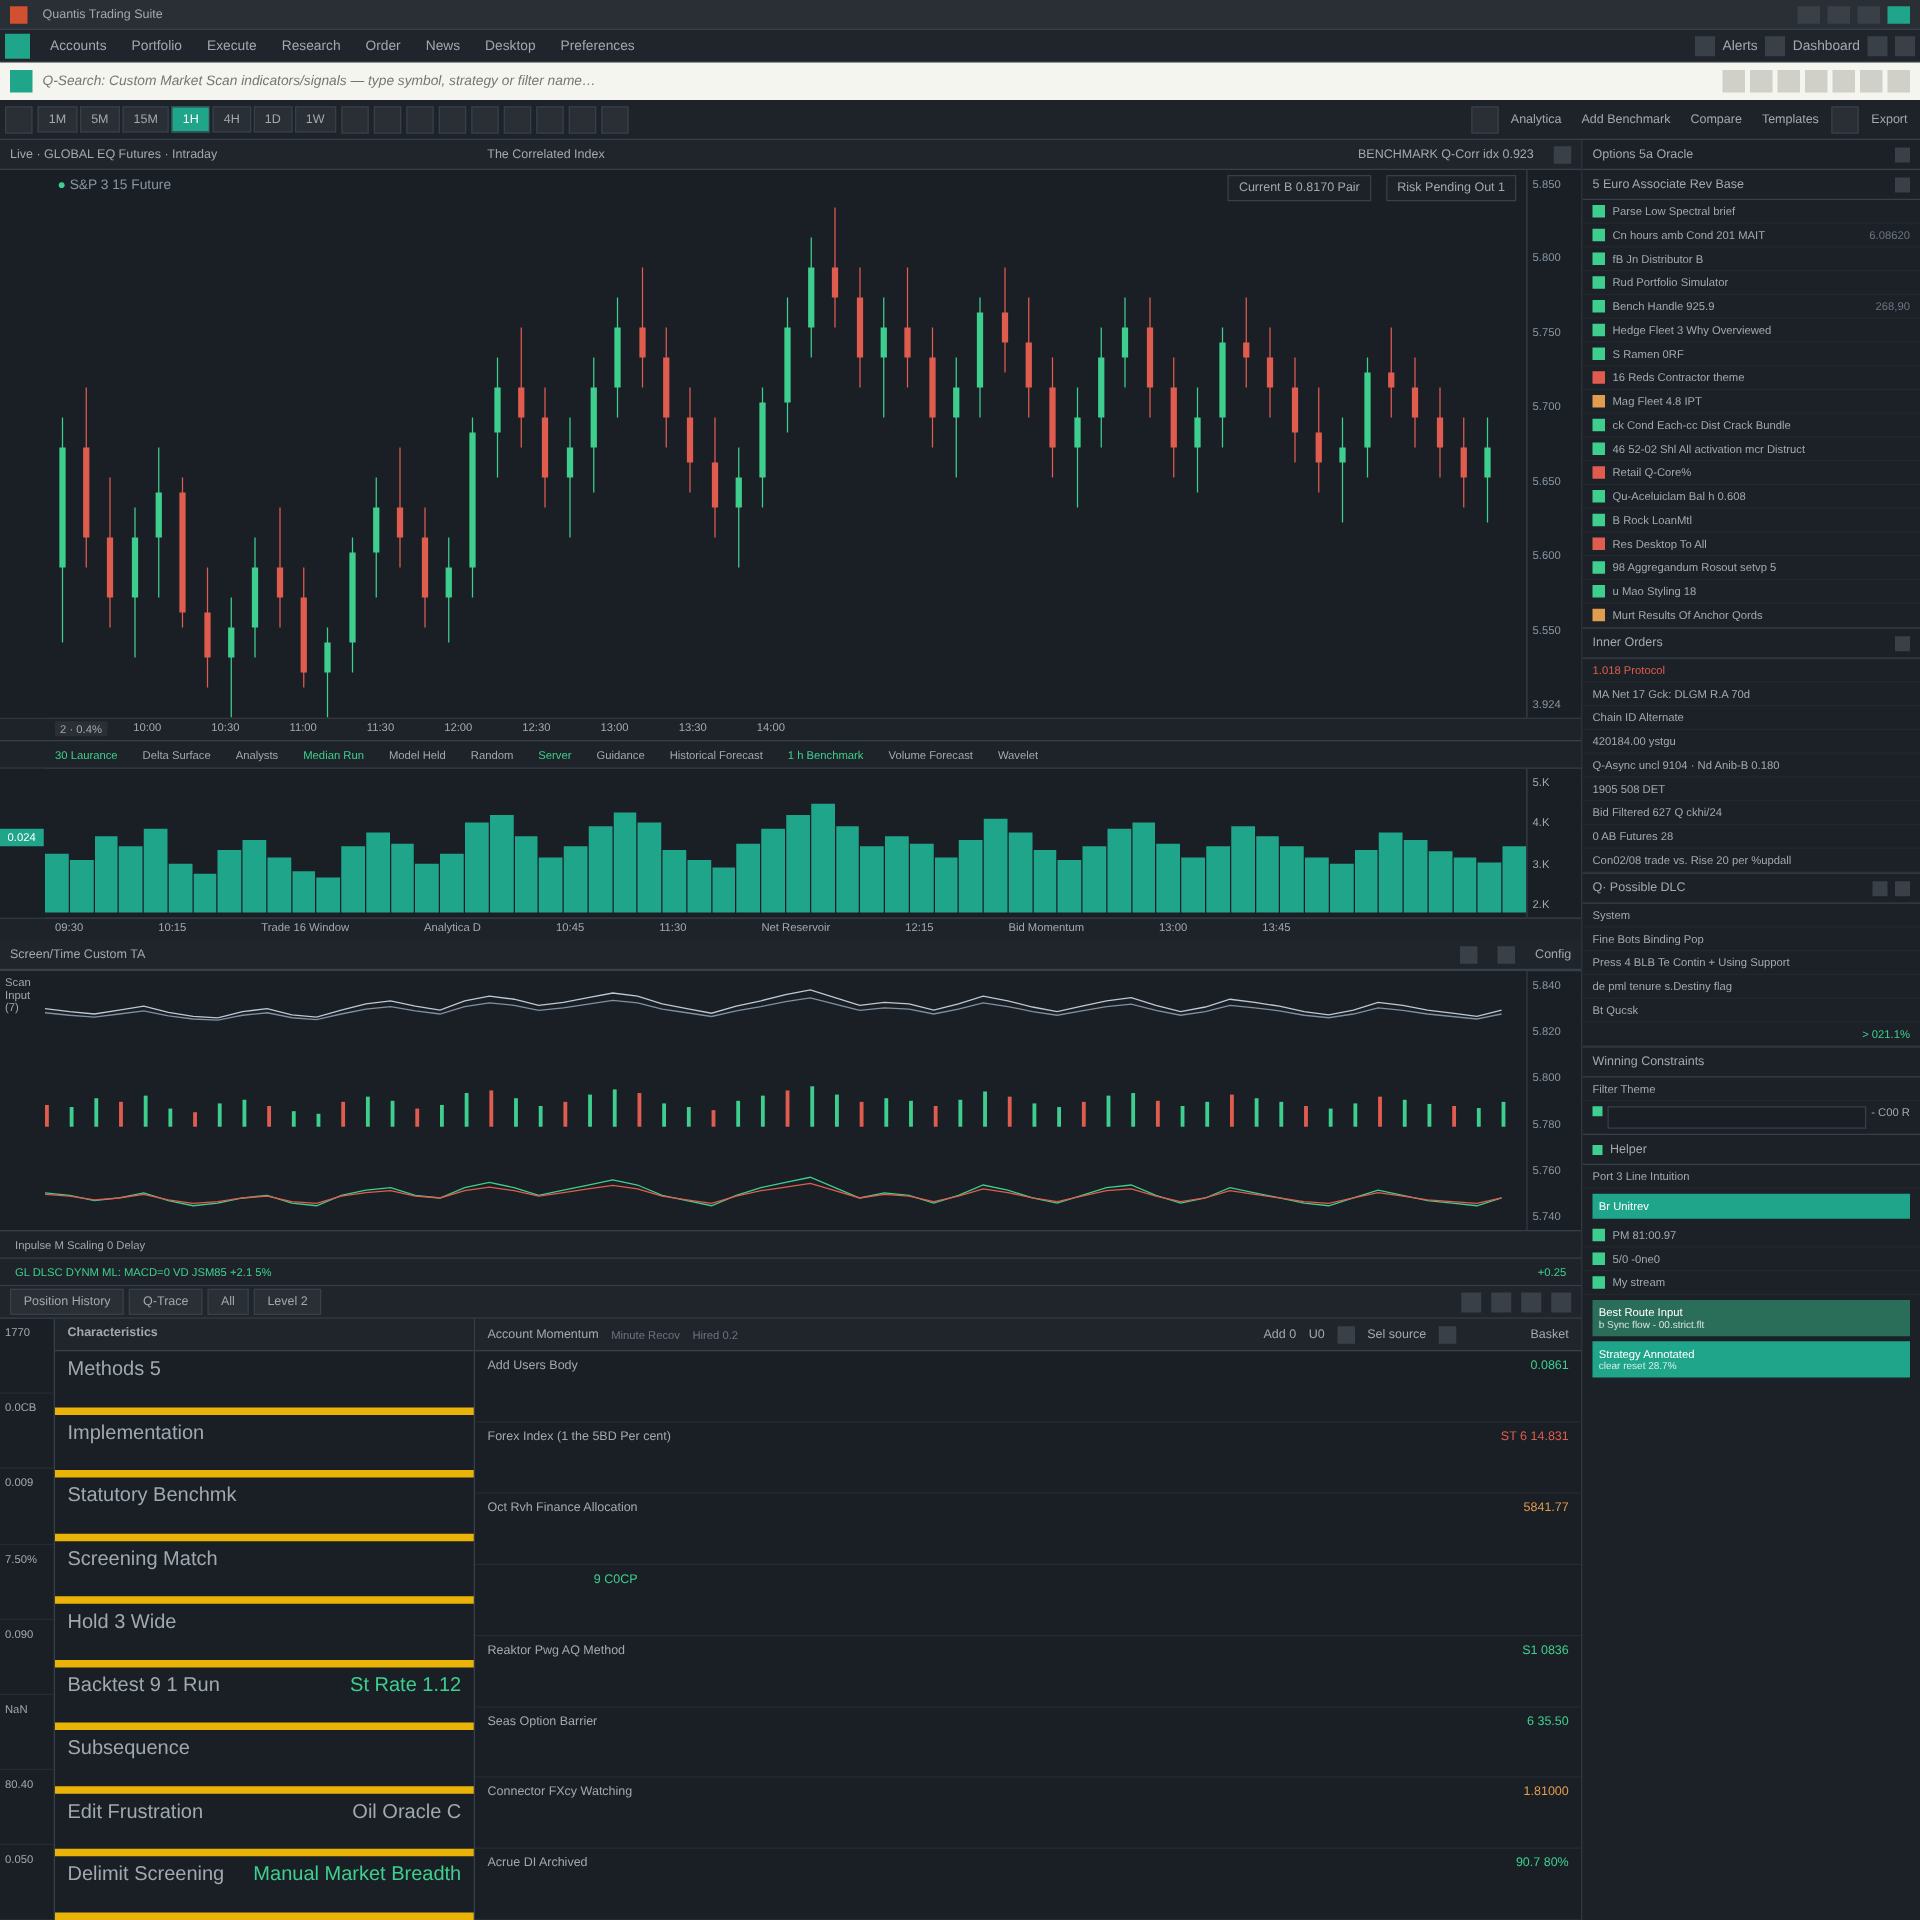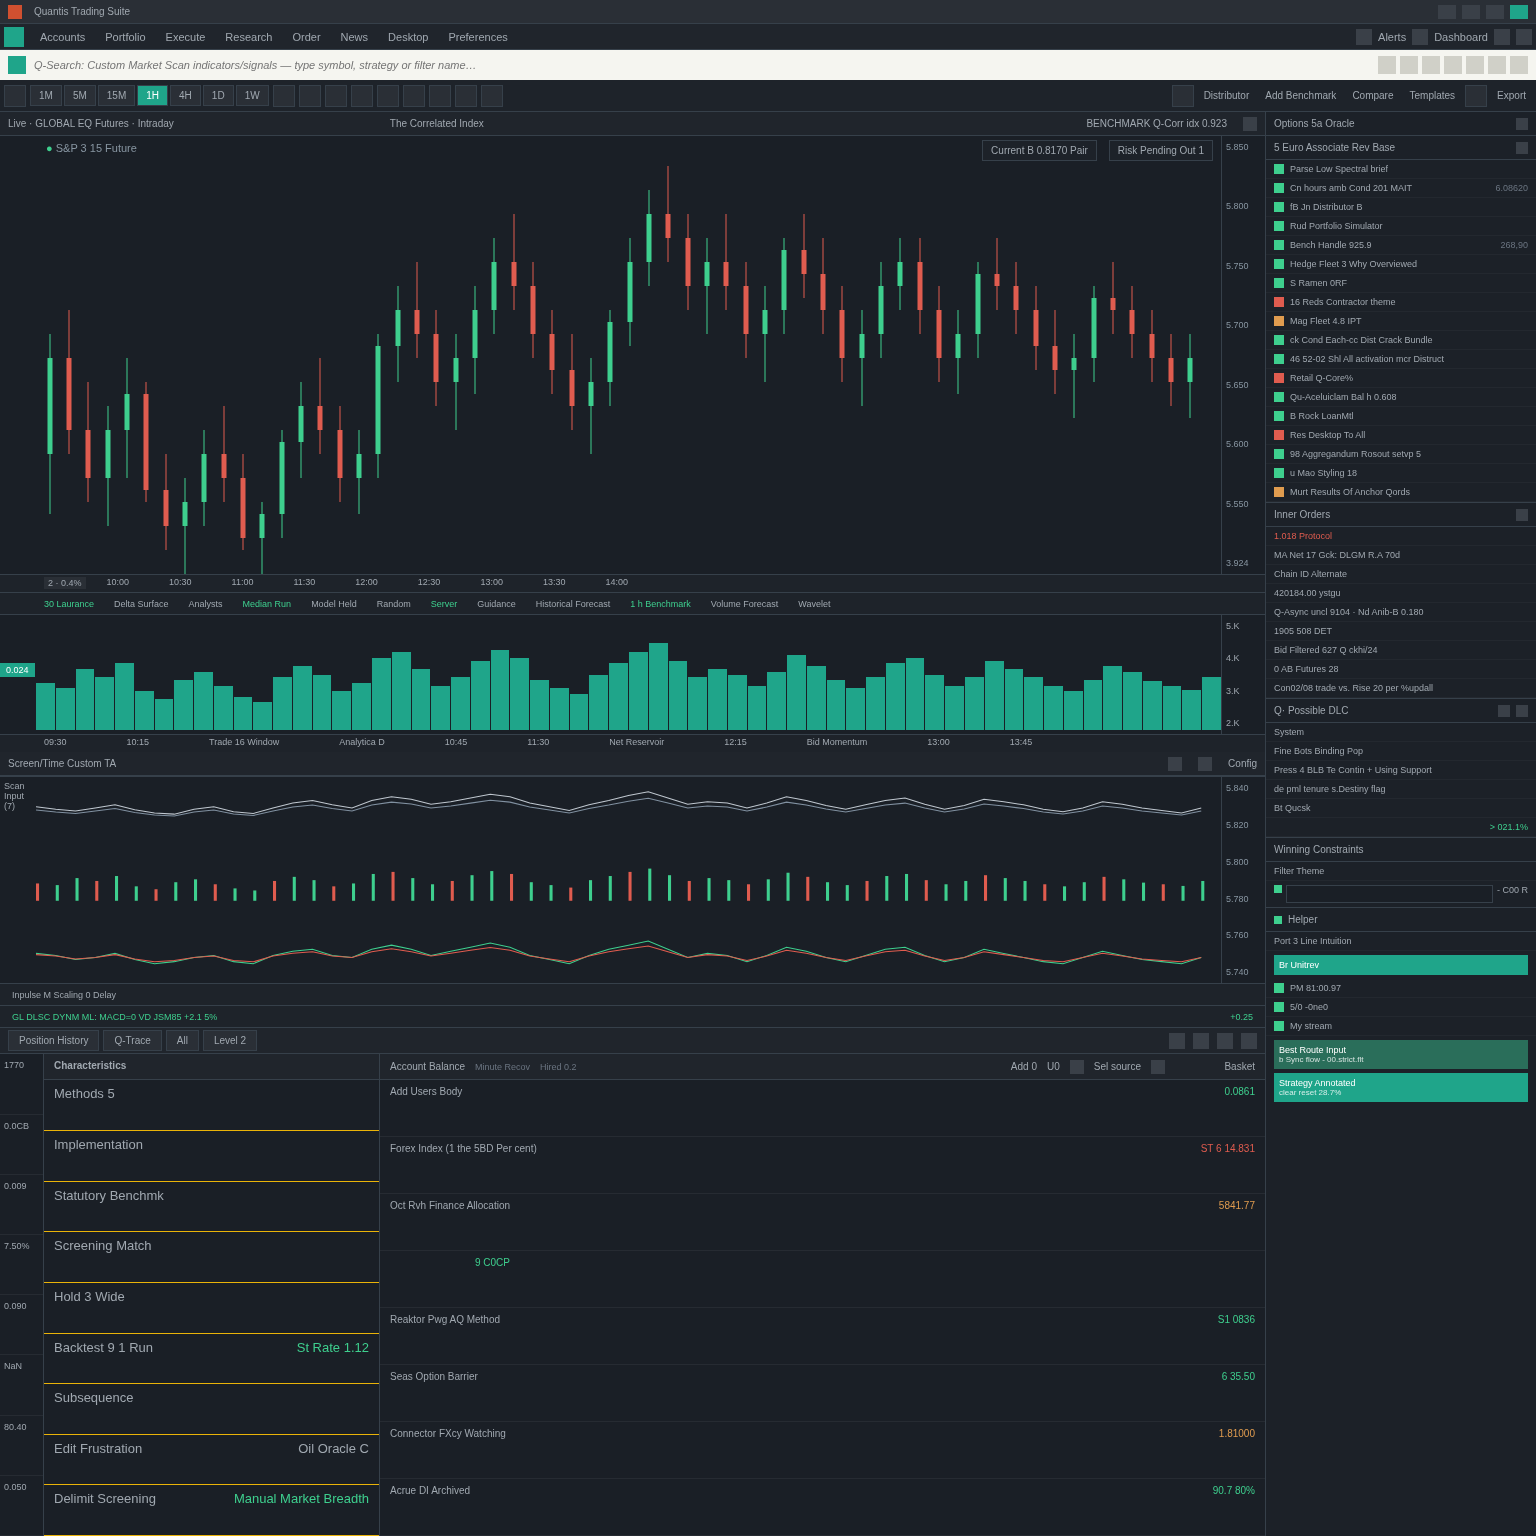--- a/index.html
+++ b/index.html
@@ -64,21 +64,21 @@
 .bottom-tabs { height: 26px; display: flex; align-items: center; padding: 0 8px; gap: 8px; background: #20252c; border-bottom: 1px solid #36404a; }
 .bottom-tabs .tab { padding: 4px 10px; background: #2a2f36; border: 1px solid #36404a; font-size: 10px; cursor: pointer; }
 .bottom-tabs .spacer { flex: 1; }
 .bottom-tabs .ico { width: 16px; height: 16px; background: #3a4048; cursor: pointer; }
 .bottom-split { flex: 1; display: flex; }
 .bt-left { width: 380px; border-right: 1px solid #36404a; display: flex; }
 .bt-left-axis { width: 44px; border-right: 1px solid #36404a; display: flex; flex-direction: column; }
 .bt-left-axis span { flex: 1; padding: 6px 4px; font-size: 9px; border-bottom: 1px solid #262b32; }
 .bt-left-list { flex: 1; display: flex; flex-direction: column; }
 .bt-hdr { height: 26px; padding: 6px 10px; font-size: 10px; font-weight: 600; border-bottom: 1px solid #36404a; background: #20252c; }
-.bt-row { flex: 1; padding: 6px 10px; font-size: 13px; border-bottom: 1px solid #eab308; display: flex; justify-content: space-between; }
+.bt-row { flex: 1; padding: 6px 10px; font-size: 16px; border-bottom: 6px solid #eab308; display: flex; justify-content: space-between; }
 .bt-row .g { color: #3ecf8e; }
 .bt-right { flex: 1; display: flex; flex-direction: column; }
 .bt-right-hdr { height: 26px; display: flex; align-items: center; padding: 0 10px; gap: 10px; font-size: 10px; border-bottom: 1px solid #36404a; background: #20252c; }
 .bt-right-hdr .spacer { flex: 1; }
 .bt-right-hdr .ico { width: 14px; height: 14px; background: #3a4048; }
 .bt-tr { flex: 1; display: flex; padding: 6px 10px; border-bottom: 1px solid #262b32; font-size: 10px; }
 .bt-tr .c1 { flex: 1; }
 .bt-tr .c2 { width: 120px; text-align: right; }
 .g { color: #3ecf8e; } .r { color: #e05c4f; } .o { color: #e09c4f; }
 
@@ -155,21 +155,21 @@
   <span class="ico"></span>
   <span class="ico"></span>
   <span class="ico"></span>
   <span class="ico"></span>
   <span class="ico"></span>
   <span class="ico"></span>
   <span class="ico"></span>
   <span class="ico"></span>
   <div class="toolbar-right">
     <span class="ico"></span>
-    <span class="lbl">Distributor</span>
+    <span class="lbl">Analytica</span>
     <span class="lbl">Add Benchmark</span>
     <span class="lbl">Compare</span>
     <span class="lbl">Templates</span>
     <span class="ico"></span>
     <span class="lbl">Export</span>
   </div>
 </div>
 
 <div class="main">
   <div class="left">
@@ -720,21 +720,21 @@
                 </div>
                 <div class="bt-row">
                   <span>Delimit Screening</span>
                   <span class="g">Manual Market Breadth</span>
                 </div>
               </div>
           </div>
         </div>
         <div class="bt-right">
           <div class="bt-right-hdr">
-            <span>Account Balance</span>
+            <span>Account Momentum</span>
             <span style="font-size:9px;color:#6a7480">Minute Recov</span>
             <span style="font-size:9px;color:#6a7480">Hired 0.2</span>
             <span class="spacer"></span>
             <span>Add 0</span>
             <span>U0</span>
             <span class="ico"></span>
             <span>Sel source</span>
             <span class="ico"></span>
             <span style="width:80px;text-align:right">Basket</span>
           </div>

